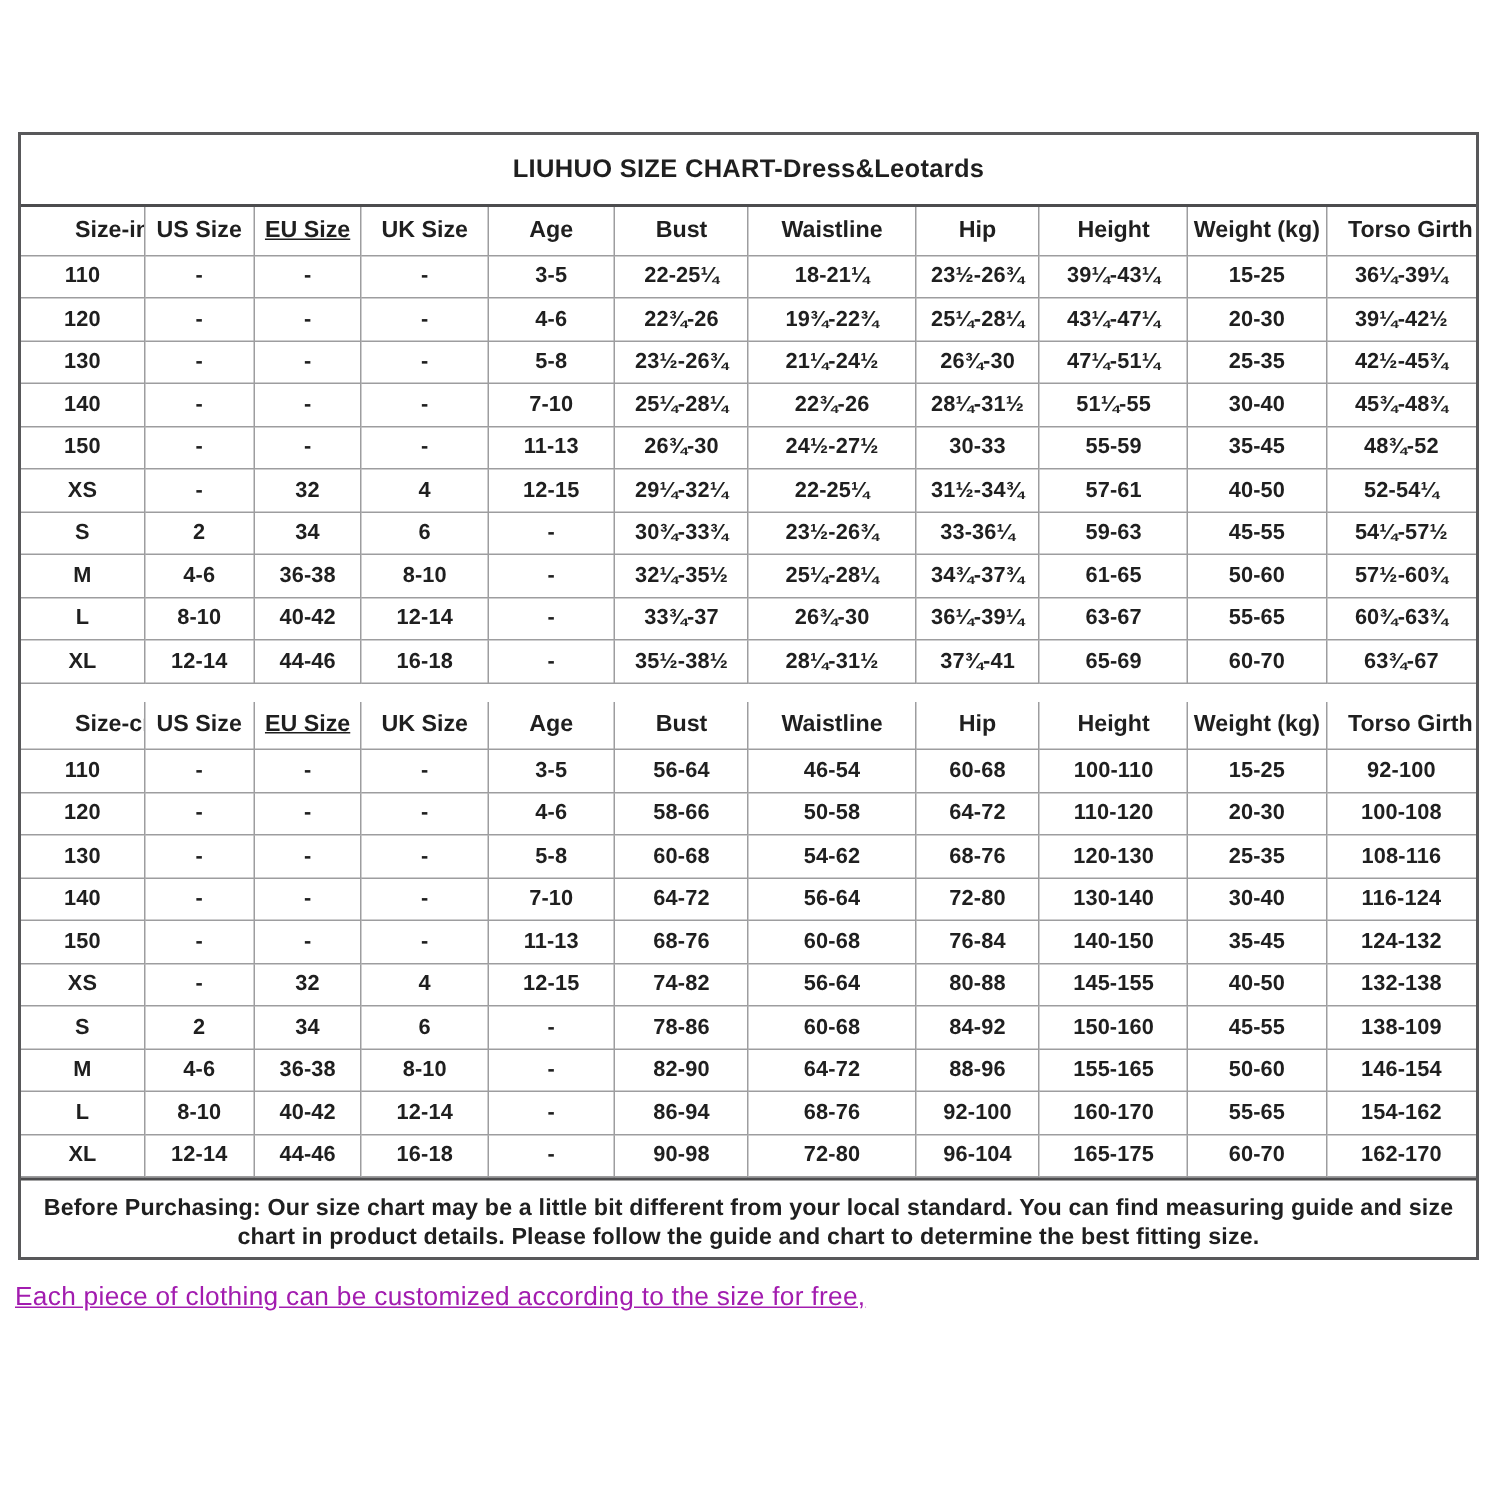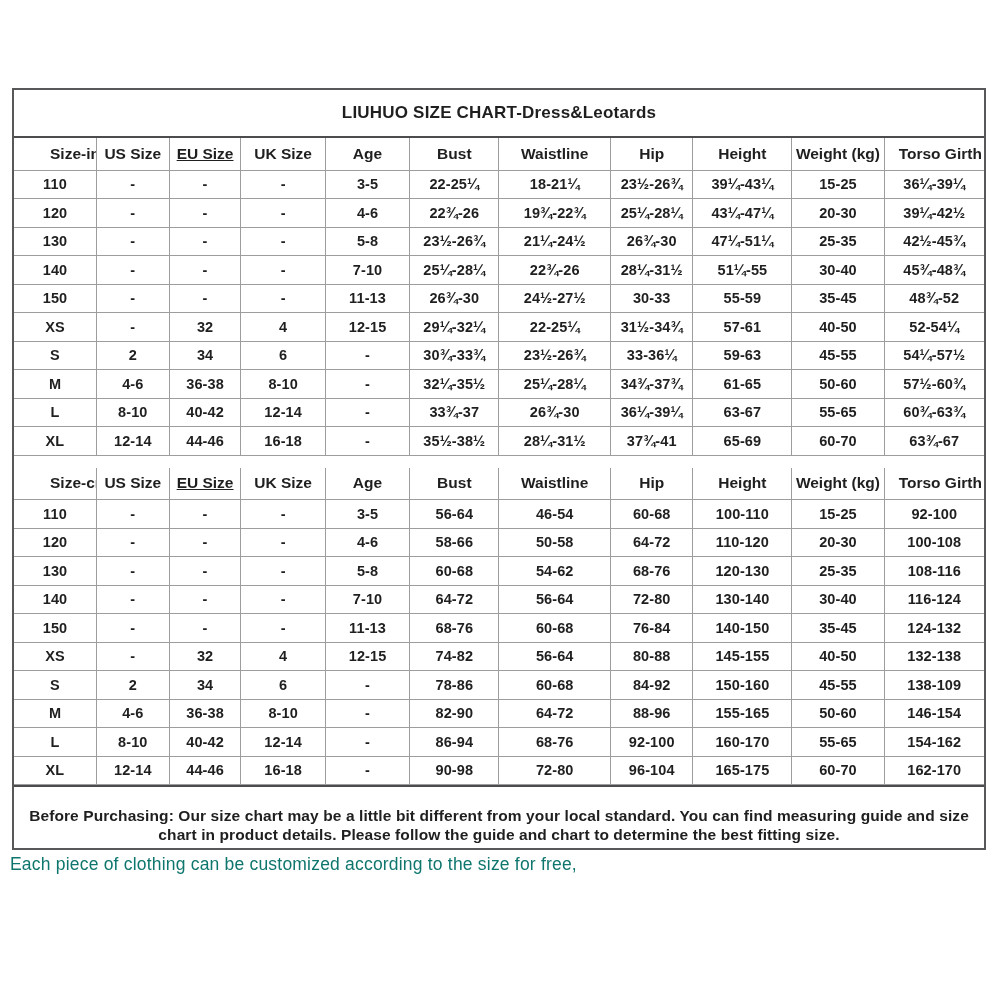--- a/index.html
+++ b/index.html
@@ -47,27 +47,27 @@
   th:nth-child(8)  { width: 8.5%; margin-top: 42px; }
   th:nth-child(9)  { width: 10.2%; }
   th:nth-child(10) { width: 9.5%; }
   th:nth-child(11) { width: 10.3%; padding-left: 12px; }
 
   .table-gap { height: 12px; background: #fff; }
   .cm-table thead th { border-top: 2px solid #4c4c4e; }
 
   .chart-note {
     border-top: 2px solid #4c4c4e;
-    padding: 20px 8px 4px 8px;
+    padding: 10px 8px 4px 8px;
     text-align: center;
     font-weight: bold; font-size: 15.5px; line-height: 18.5px;
     letter-spacing: 0.1px;
   }
 
-  .footer-line { position: absolute; left: 10px; font-size: 17.5px; color: #0f766e; letter-spacing: 0.2px; }
+  .footer-line { position: absolute; left: 10px; font-size: 17.5px; color: #a21caf; letter-spacing: 0.2px; text-decoration: underline; }
   .footer-line-1 { top: 854px; }
   .footer-line-2 { top: 896px; }
 </style>
 </head>
 <body>
 
 <div class="sheet">
 
   <div class="size-chart">
 

